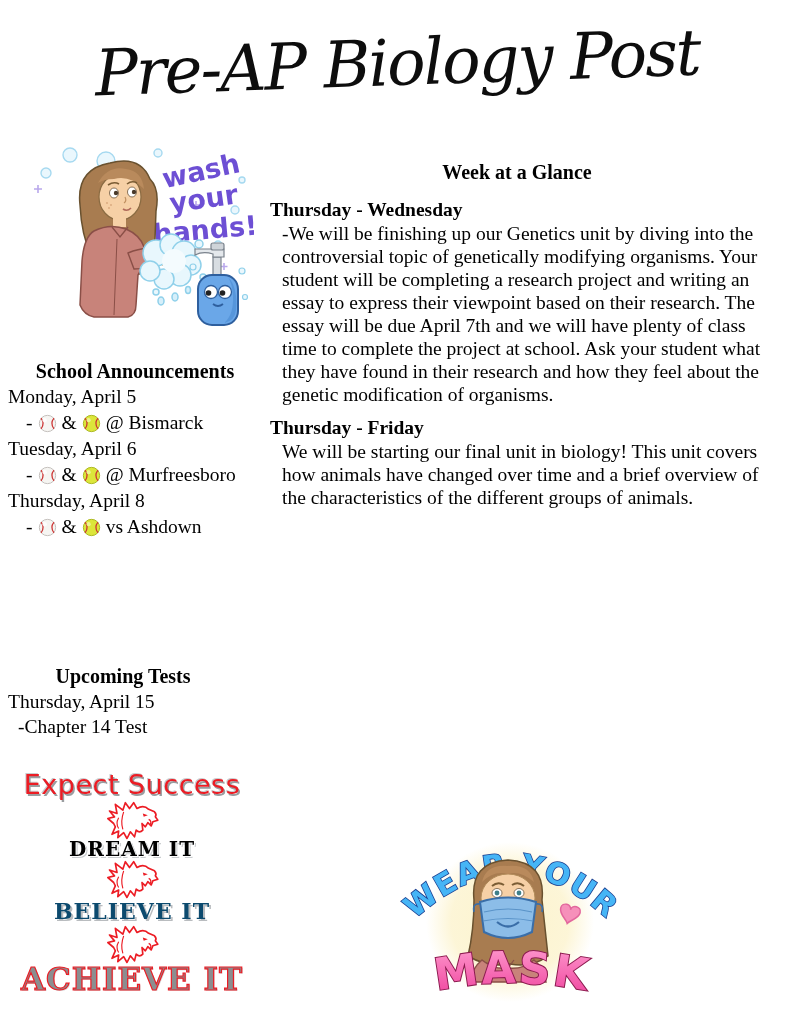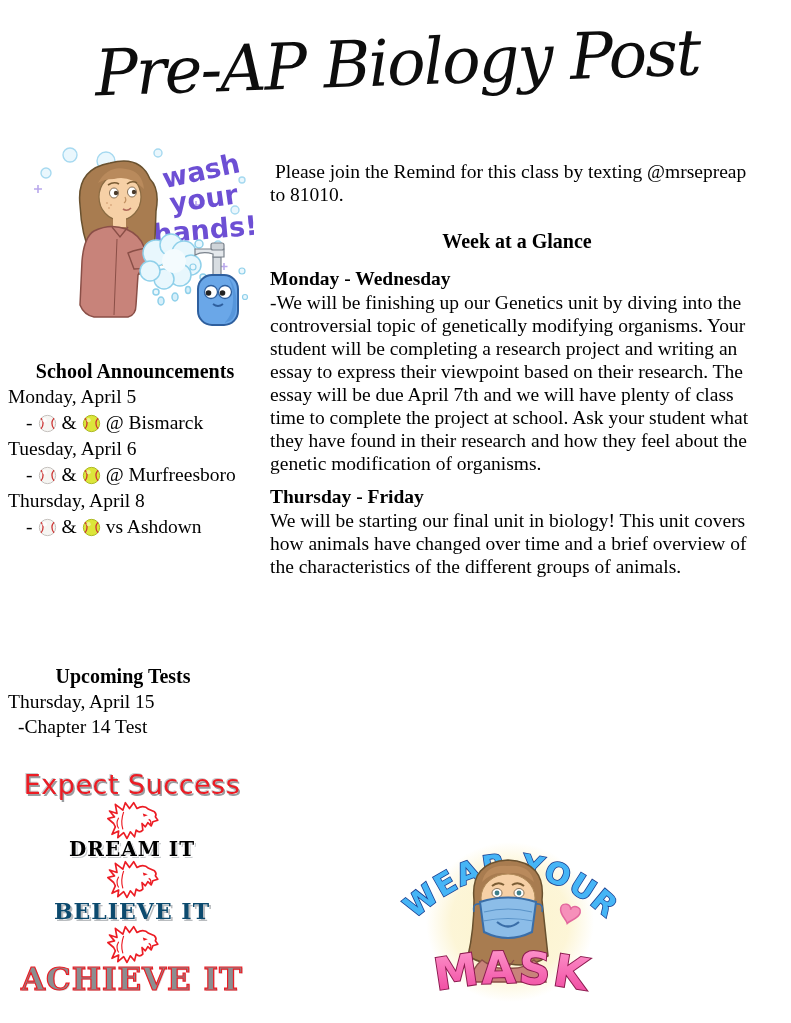--- a/index.html
+++ b/index.html
@@ -37,21 +37,21 @@
   .motiv.believe { font-size:22px; line-height:26px; color:#0c4a6e; text-shadow:2px 2px 0 #b9bcbf; }
   .motiv.achieve { font-size:31px; line-height:32px; color:#8b8e90; -webkit-text-stroke:1.2px #ec1c24; text-shadow:1px 1px 0 #d9dadb; }
   
   .main { position:absolute; left:270px; top:160px; width:494px; font-size:19.5px; line-height:23px; }
   .main h1 { margin:0 0 40px 0; font-size:21.5px; line-height:25px; font-weight:bold; }
   .main p  { margin:0 0 23px 0; }
   .main p.indent { text-indent:5px; }
   .main p.mb-extra { margin-bottom:18px; }
   .main h2 { margin:0 0 14px 0; font-size:20px; line-height:24px; font-weight:bold; text-align:center; }
   .main h3 { margin:0; font-size:19.5px; line-height:24px; font-weight:bold; }
-  .main p.section-body { margin:0 0 10px 0; }
+  .main p.section-body { margin:0 0 10px 12px; }
   
   .mask-sticker { position:absolute; left:396px; top:820px; width:234px; height:200px; }
   .defs-holder { position:absolute; width:0; height:0; overflow:hidden; }
 </style>
 </head>
 <body>
 
 <svg class="defs-holder" aria-hidden="true">
   <defs>
     <symbol id="baseball" viewBox="0 0 20 20">
@@ -216,23 +216,22 @@
         <use href="#lion"></use>
       </svg>
     <div class="motiv believe">BELIEVE IT</div>
     <svg class="lion">
         <use href="#lion"></use>
       </svg>
     <div class="motiv achieve">ACHIEVE IT</div>
   </div>
 
   <div class="main">
-    <p class="indent">Please join the Remind for this class by texting @mrsepreap to 81010.</p>
     <h2>Week at a Glance</h2>
-    <h3>Monday - Wednesday</h3>
+    <h3>Thursday - Wednesday</h3>
     <p class="section-body">-We will be finishing up our Genetics unit by diving into the controversial topic of genetically modifying organisms. Your student will be completing a research project and writing an essay to express their viewpoint based on their research. The essay will be due April 7th and we will have plenty of class time to complete the project at school. Ask your student what they have found in their research and how they feel about the genetic modification of organisms.</p>
     <h3>Thursday - Friday</h3>
     <p class="section-body">We will be starting our final unit in biology! This unit covers how animals have changed over time and a brief overview of the characteristics of the different groups of animals.</p>
   </div>
 
   <svg class="mask-sticker" viewBox="0 0 234 200">
     <defs>
       <radialGradient id="glowGrad" cx="50%" cy="50%" r="50%">
         <stop offset="0%" stop-color="#fcf3cd" stop-opacity="1"></stop>
         <stop offset="70%" stop-color="#fcf3cd" stop-opacity="0.8"></stop>

